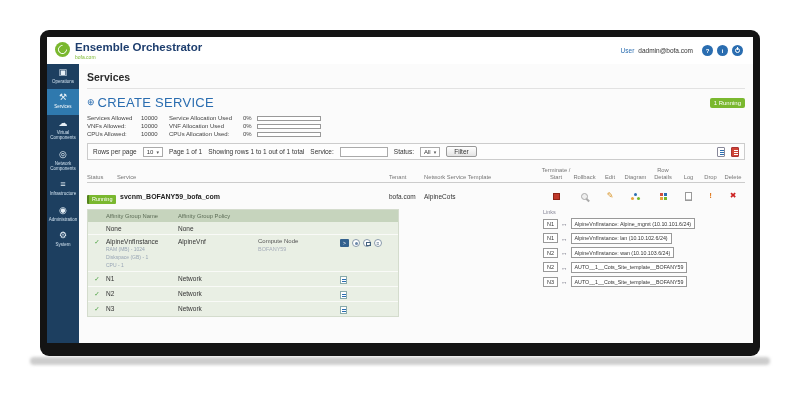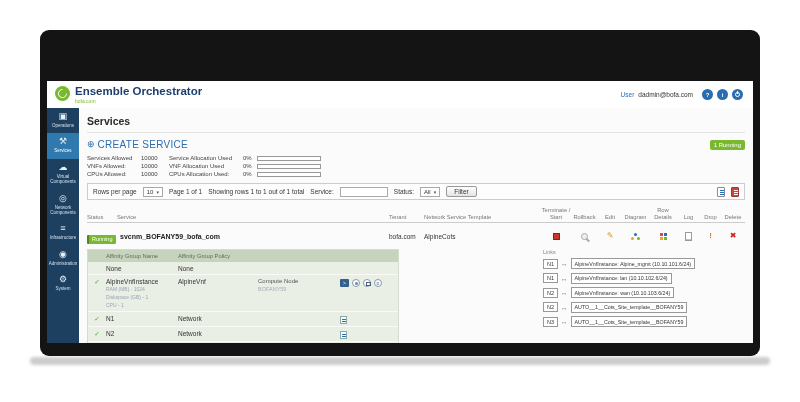--- a/index.html
+++ b/index.html
@@ -5,21 +5,21 @@
   * { margin:0; padding:0; box-sizing:border-box; }
   html,body { width:800px; height:402px; overflow:hidden; background:#ffffff;
               font-family:"Liberation Sans", sans-serif; }
 
   
   .stand-shadow { position:absolute; left:30px; top:357px; width:740px; height:8px;
                   background:#cdcdcd; border-radius:4px; filter:blur(1.5px); }
   .stage { position:absolute; left:40px; top:30px; width:720px; height:326px;
            background:#141414; border-radius:9px; }
   .screen { position:absolute; left:7px; top:7px; right:7px; bottom:13px;
-            background:#ffffff; overflow:hidden;margin-top:44px; }
+            background:#ffffff; overflow:hidden; }
 
   
   .app-header { height:27px; display:flex; align-items:center;
                 justify-content:space-between; padding:0 10px 0 8px; background:#fff; }
   .brand { display:flex; align-items:flex-start; }
   .logo { width:15px; height:15px; border-radius:50%; background:#7ab82f;
           position:relative; margin-right:5px; margin-top:1px; }
   .logo::after { content:''; position:absolute; left:3px; top:3px; width:7px; height:7px;
                  border:1.5px solid #fff; border-right-color:transparent;
                  border-radius:50%; transform:rotate(-45deg); }
@@ -43,21 +43,21 @@
   .side-item.active { background:#2f79ae; color:#fff; }
   .side-icon { font-size:9px; line-height:1; color:#e8f1f8; }
   .side-label { font-size:4.5px; line-height:1.2; margin-top:2px; }
 
   
   .content { flex:1; background:#fbfbfb; padding:4px 8px 0; position:relative; overflow:hidden; }
   .page-title { font-size:10.5px; font-weight:bold; color:#2b2b2b;
                 padding:3px 0 5px; border-bottom:1px solid #e2e2e2; }
   .create-row { display:flex; align-items:center; margin-top:6px; }
   .create-icon { color:#2a6db0; font-size:9px; margin-right:3px; line-height:1; }
-  .create-link { color:#2a6db0; font-size:10px; letter-spacing:0.3px; cursor:pointer; }
+  .create-link { color:#2a6db0; font-size:13px; letter-spacing:0.3px; cursor:pointer; }
   .running-badge { margin-left:auto; background:#7ab82f; color:#fff; font-size:6px;
                    padding:2px 4px; border-radius:2px; }
 
   .alloc { margin-top:5px; }
   .alloc-row { display:flex; align-items:center; font-size:6px; color:#444; margin-bottom:2px; }
   .alloc-label { width:54px; }
   .alloc-value { width:28px; }
   .alloc-used-label { width:74px; }
   .alloc-used-value { width:14px; }
   .alloc-bar { width:64px; height:5px; border:1px solid #999; background:#fff; }

